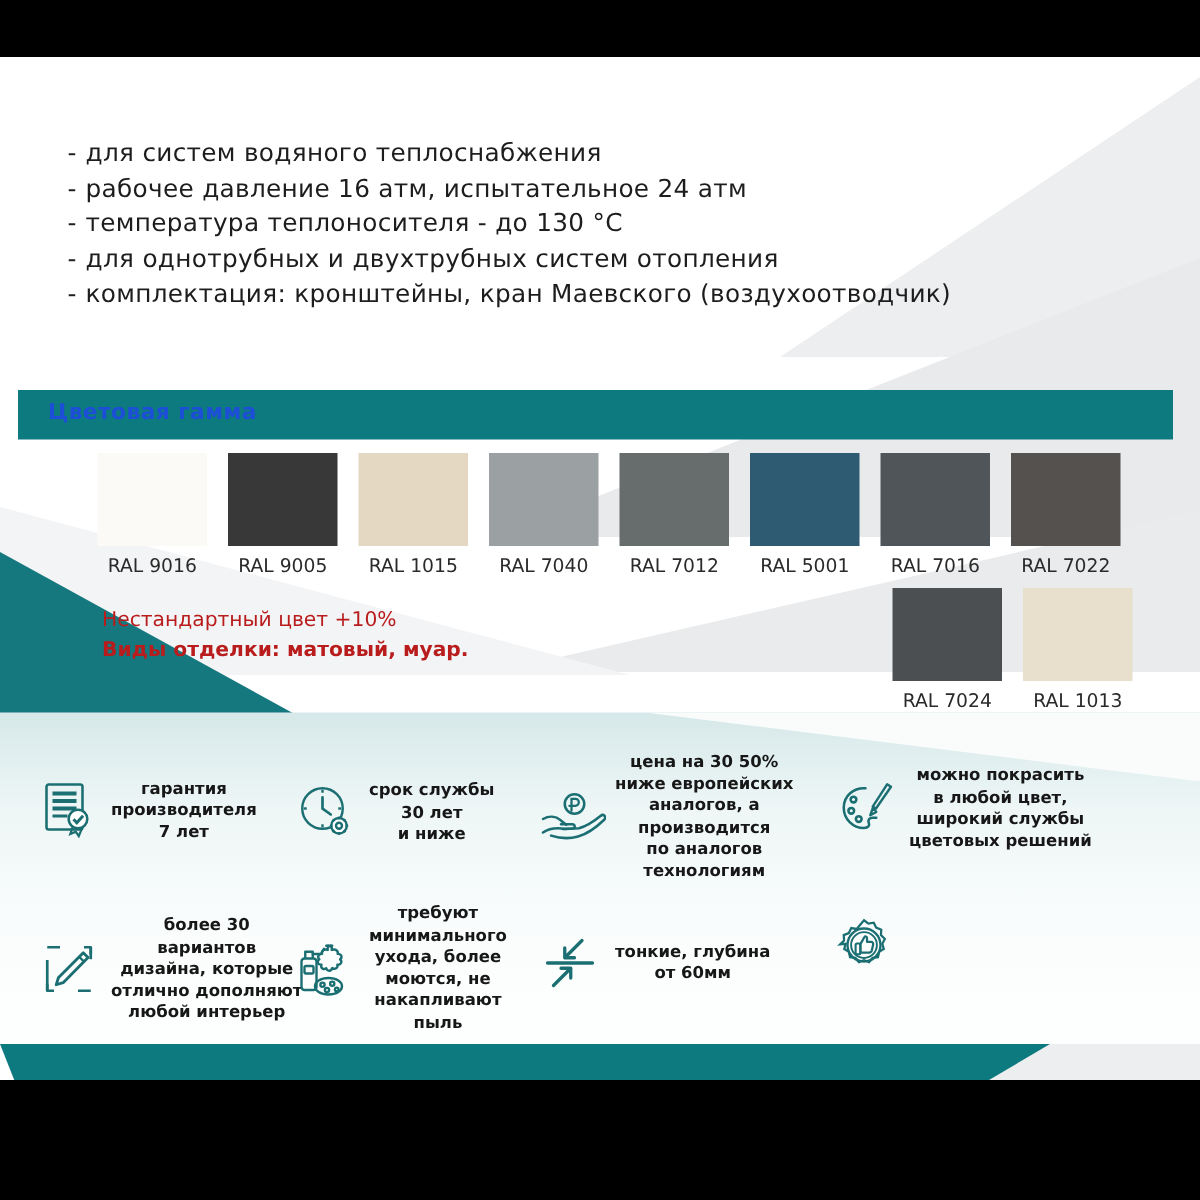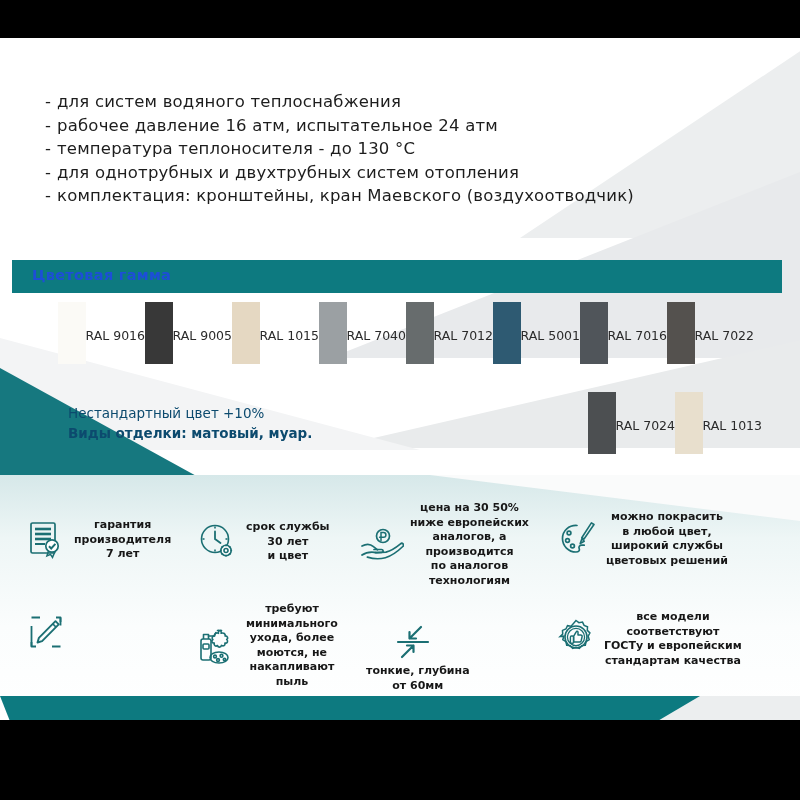--- a/index.html
+++ b/index.html
@@ -44,27 +44,27 @@
 
   
   #gamma-bar{position:absolute;left:12px;top:222px;width:770px;height:33px;background:#0d7a80;}
   #gamma-title{position:absolute;left:32px;top:229px;font-size:14.5px;font-weight:bold;color:#1d4ed8;
                letter-spacing:.3px;font-family:"DejaVu Sans",sans-serif;}
 
   
   .sw-row{position:absolute;display:flex;}
   #sw-row-1{left:58px;top:264px;}
   #sw-row-2{left:588px;top:354px;align-items:center;}
-  .sw-cell{width:87px;display:flex;flex-direction:row;align-items:center;}
+  .sw-cell{width:87px;display:flex;flex-direction:column;align-items:center;}
   .sw-chip{width:73px;height:62px;}
   .sw-label{margin-top:5px;font-size:12.5px;color:#2a2a2a;white-space:nowrap;
             font-family:"DejaVu Sans",sans-serif;}
 
   
-  #notes{position:absolute;left:68px;top:365px;font-size:13.5px;color:#0c4a6e;line-height:20px;
+  #notes{position:absolute;left:68px;top:365px;font-size:13.5px;color:#b91c1c;line-height:20px;
          font-family:"DejaVu Sans",sans-serif;}
   #notes .bold{font-weight:bold;}
 
   
   .feat{position:absolute;display:flex;align-items:center;}
   .feat .ico{flex:none;width:44px;height:44px;display:flex;align-items:center;justify-content:center;}
   .feat .ftxt{font-size:11px;line-height:14.5px;color:#171717;font-weight:bold;text-align:center;
               font-family:"DejaVu Sans",sans-serif;margin-left:6px;}
   svg{display:block;}
 </style>
@@ -154,21 +154,21 @@
     </div>
 
     <div id="notes">
       <div>Нестандартный цвет +10%</div>
       <div class="bold">Виды отделки: матовый, муар.</div>
     </div>
 
     <div id="features"></div>
     <div id="feat-cut"></div>
 
-    <div class="feat" style="left:24px;top:480px;">
+    <div class="feat" style="left:24px;top:480px;align-items:flex-end;">
       <span class="ico">
         <svg width="36" height="38" viewBox="0 0 36 38" fill="none" stroke="#1b6f73" stroke-width="1.7">
           <rect x="3" y="2" width="24" height="30" rx="1.5"></rect>
           <line x1="7" y1="8" x2="23" y2="8" stroke-width="2.6"></line>
           <line x1="7" y1="13" x2="23" y2="13" stroke-width="2.6"></line>
           <line x1="7" y1="18" x2="23" y2="18" stroke-width="2.6"></line>
           <line x1="7" y1="23" x2="17" y2="23" stroke-width="2"></line>
           <circle cx="24" cy="25" r="6.2" fill="#ffffff"></circle>
           <path d="M21 25.2l2.2 2.3 4.2-4.6" stroke-width="2"></path>
           <path d="M20.5 30l-1.6 5 3.6-1.6 2 3 2.2-5.3" stroke-width="1.5"></path>
@@ -200,21 +200,21 @@
             <line x1="23.7" y1="24.2" x2="25" y2="25.5"></line>
             <line x1="31" y1="31.5" x2="32.3" y2="32.8"></line>
             <line x1="32.3" y1="24.2" x2="31" y2="25.5"></line>
             <line x1="25" y1="31.5" x2="23.7" y2="32.8"></line>
           </g>
         </svg>
       </span>
       <span class="ftxt">
         <span>срок службы</span><br>
         <span>30 лет</span><br>
-        <span>и цвет</span>
+        <span>и ниже</span>
       </span>
     </div>
 
     <div class="feat" style="left:360px;top:463px;">
       <span class="ico">
         <svg width="44" height="36" viewBox="0 0 44 36" fill="none" stroke="#1b6f73" stroke-width="1.7" stroke-linecap="round">
           <circle cx="23" cy="9" r="6.5"></circle>
           <path d="M21 13.5V5.6h2.6a2.3 2.3 0 010 4.6h-4" stroke-width="1.5"></path>
           <path d="M2 19c4-2.2 8.5-2 11.5.6l4 3.2" stroke-width="1.7"></path>
           <path d="M14 22.5h7.5c1.8 0 2.5 2.6.2 2.9l-6.5.3" stroke-width="1.7"></path>
@@ -251,20 +251,27 @@
     </div>
 
     <div class="feat" style="left:24px;top:572px;">
       <span class="ico">
         <svg width="40" height="40" viewBox="0 0 40 40" fill="none" stroke="#1b6f73" stroke-width="1.8" stroke-linejoin="round">
           <path d="M30 5.5h4.5v4.5M5.5 30v4.5H10"></path>
           <path d="M34.5 5.5v8M34.5 34.5H26M5.5 34.5V14M5.5 5.5H14"></path>
           <path d="M29.5 9.2l3.2 3.2-16.6 16.7-4.6 1.4 1.4-4.6z" stroke-width="1.9"></path>
           <path d="M26.8 11.9l3.2 3.2" stroke-width="1.5"></path>
         </svg>
+      </span>
+      <span class="ftxt">
+        <span>более 30</span><br>
+        <span>вариантов</span><br>
+        <span>дизайна, которые</span><br>
+        <span>отлично дополняют</span><br>
+        <span>любой интерьер</span>
       </span>
     </div>
 
     <div class="feat" style="left:196px;top:564px;">
       <span class="ico">
         <svg width="42" height="42" viewBox="0 0 42 42" fill="none" stroke="#1b6f73" stroke-width="1.6" stroke-linejoin="round">
           <rect x="4" y="14" width="10" height="21" rx="2"></rect>
           <path d="M6.5 14V9.5h5V14"></path>
           <path d="M11.5 11h5.5l2-3.5" stroke-linecap="round"></path>
           <rect x="6" y="19" width="6" height="5" rx="1"></rect>
@@ -279,21 +286,21 @@
       <span class="ftxt">
         <span>требуют</span><br>
         <span>минимального</span><br>
         <span>ухода, более</span><br>
         <span>моются, не</span><br>
         <span>накапливают</span><br>
         <span>пыль</span>
       </span>
     </div>
 
-    <div class="feat" style="left:360px;top:582px;flex-direction:column;">
+    <div class="feat" style="left:360px;top:582px;">
       <span class="ico">
         <svg width="40" height="36" viewBox="0 0 40 36" fill="none" stroke="#1b6f73" stroke-width="2" stroke-linecap="round" stroke-linejoin="round">
           <line x1="3" y1="18" x2="33" y2="18" stroke-width="2.2"></line>
           <path d="M26 3L14.5 14.5M14.5 14.5h6.5M14.5 14.5V8" stroke-width="2.2"></path>
           <path d="M7 33l11.5-11.5M18.5 21.5H12M18.5 21.5V28" stroke-width="2.2"></path>
         </svg>
       </span>
       <span class="ftxt">
         <span>тонкие, глубина</span><br>
         <span>от 60мм</span>
@@ -303,26 +310,20 @@
     <div class="feat" style="left:554px;top:572px;">
       <span class="ico">
         <svg width="42" height="42" viewBox="0 0 42 42" fill="none" stroke="#1b6f73" stroke-width="1.6">
           <path d="M21 2.5l2.9 2.2 3.6-.6 1.6 3.3 3.4 1.4-.2 3.6 2.6 2.6-1.7 3.2 1 3.5-3.1 1.9-.8 3.6-3.6.4-2.3 2.8-3.4-1.2-3.4 1.2-2.3-2.8-3.6-.4-.8-3.6-3.1-1.9 1-3.5L5.1 18.6 7.7 16l-.2-3.6 3.4-1.4 1.6-3.3 3.6.6z" stroke-width="1.5"></path>
           <circle cx="21" cy="19" r="11"></circle>
           <circle cx="21" cy="19" r="8.6" stroke-width="1.3"></circle>
           <path d="M18.6 18.4v6.4M18.6 18.4l2.6-4.6c.4-.8 1.8-.6 1.8.5v2.6h2.7c1 0 1.6.9 1.4 1.8l-.9 4c-.2.8-.9 1.3-1.7 1.3h-5.9" stroke-width="1.5" stroke-linejoin="round"></path>
           <rect x="15.4" y="18" width="3.2" height="7.2" rx="1" stroke-width="1.4"></rect>
         </svg>
       </span>
-      <span class="ftxt">
-        <span>все модели</span><br>
-        <span>соответствуют</span><br>
-        <span>ГОСТу и европейским</span><br>
-        <span>стандартам качества</span>
-      </span>
     </div>
 
     <div id="band-wrap">
       <div id="band-gray-r"></div>
       <div id="band-teal"></div>
 
     </div>
 
   </div>
 </div>

